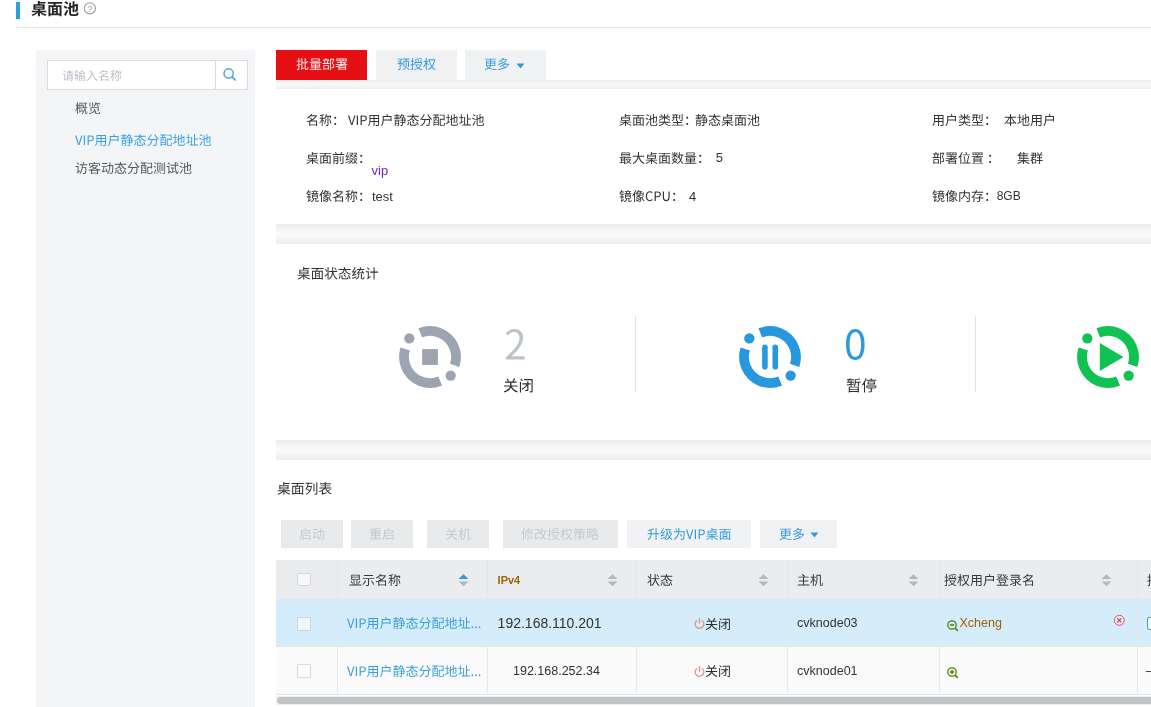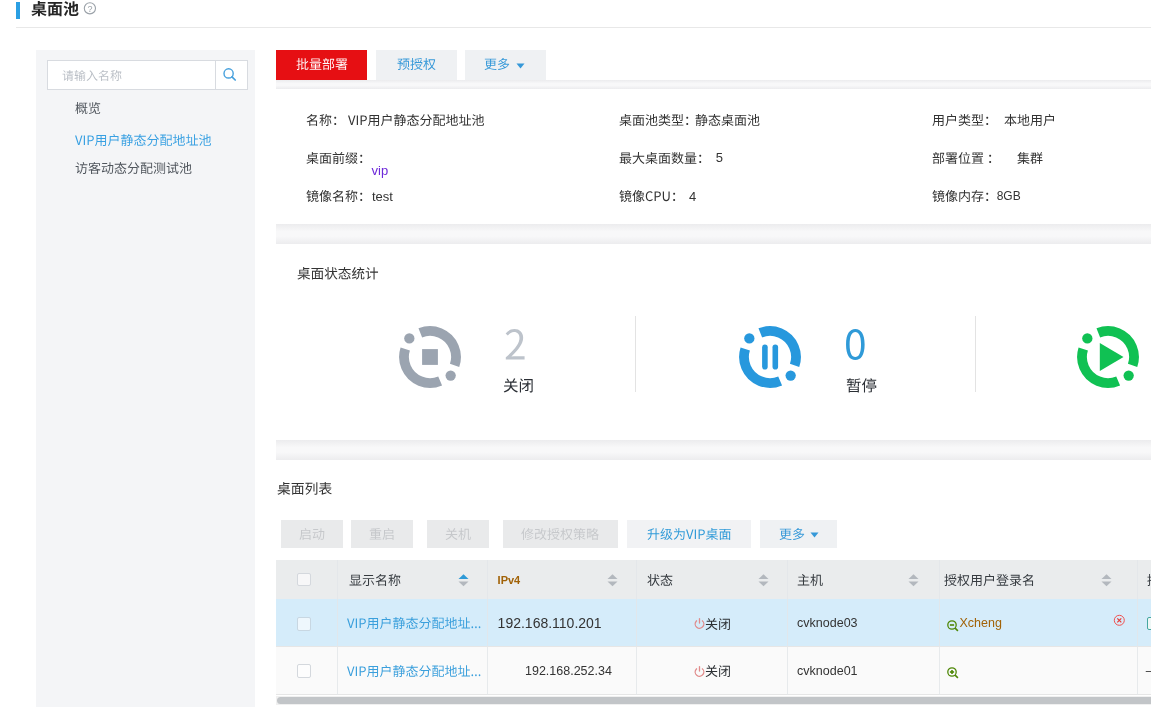--- a/index.html
+++ b/index.html
@@ -534,21 +534,21 @@
       <use href="#r6001" x="4501"></use>
       <use href="#r5206" x="5501"></use>
       <use href="#r914d" x="6501"></use>
       <use href="#r5730" x="7501"></use>
       <use href="#r5740" x="8501"></use>
       <use href="#r2e" x="9501"></use>
       <use href="#r2e" x="9779"></use>
       <use href="#r2e" x="10057"></use>
     </g>
   </svg>
-<div class="lat" style="left:525px;top:665.0px;font-size:12.5px;color:#333;font-weight:normal;letter-spacing:0;line-height:13.1px">192.168.252.34</div>
+<div class="lat" style="left:513px;top:665.0px;font-size:12.5px;color:#333;font-weight:normal;letter-spacing:0;line-height:13.1px">192.168.252.34</div>
 <svg class="a" style="left:693.7px;top:618.3px" width="11" height="11">
     <g transform="translate(5.5,6)">
       <circle r="4.3" fill="none" stroke="#e08a8a" stroke-width="1.3" stroke-dasharray="21.2 5.8" transform="rotate(-55)"></circle>
       <line x1="0" y1="-5.3" x2="0" y2="-1" stroke="#e08a8a" stroke-width="1.3" stroke-linecap="round"></line>
     </g>
   </svg>
 <svg style="position:absolute;left:704.5px;top:616.5px;overflow:visible" width="26.0" height="15.6">
     <g fill="#2b2f33" transform="translate(0,11.96) scale(0.013000,-0.013000)">
       <use href="#r5173" x="0"></use>
       <use href="#r95ed" x="1000"></use>

